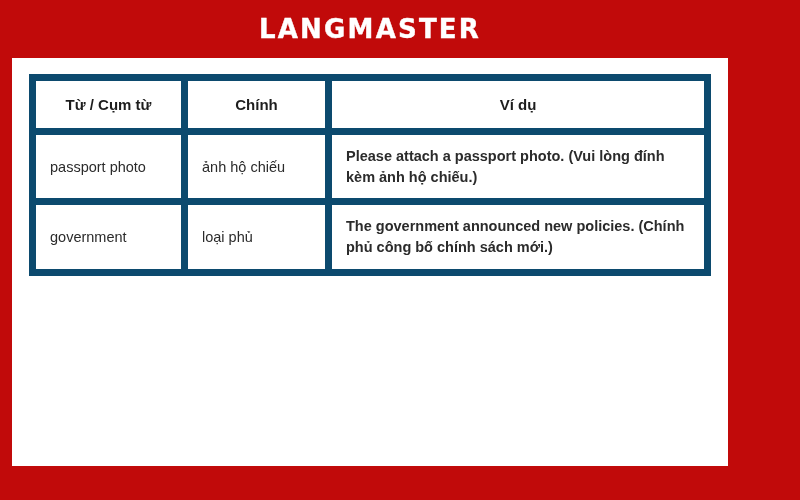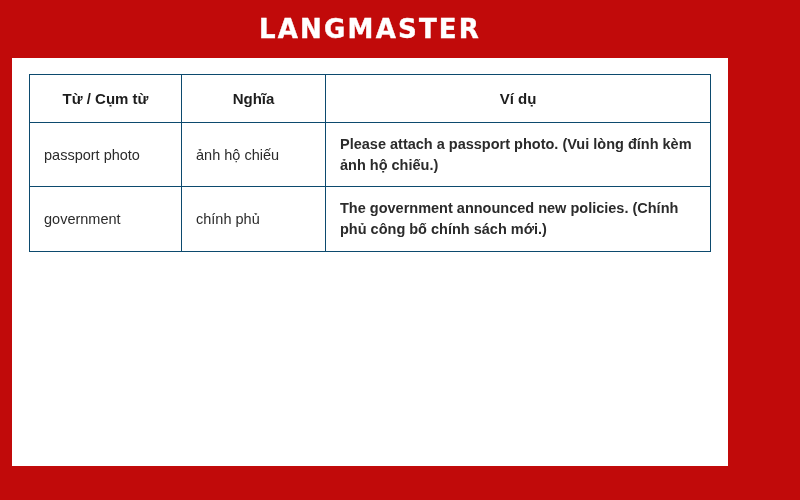--- a/index.html
+++ b/index.html
@@ -47,21 +47,21 @@
     margin-top: 16px;
     width: 682px;
   }
   table.vocab {
     border-collapse: collapse;
     width: 100%;
     table-layout: fixed;
     background: #ffffff;
   }
   table.vocab th, table.vocab td {
-    border: 1px solid #0c4a6e;
+    border: 7px solid #0c4a6e;
     padding: 11px 14px;
     vertical-align: middle;
     font-size: 14.5px;
     color: #2b2b2b;
     line-height: 1.42;
   }
   table.vocab th {
     font-weight: bold;
     text-align: center;
     font-size: 15px;
@@ -91,33 +91,33 @@
     <div class="table-wrap">
       <table class="vocab">
         <colgroup>
           <col class="c-word">
           <col class="c-meaning">
           <col class="c-example">
         </colgroup>
         <thead>
           <tr>
             <th>Từ / Cụm từ</th>
-            <th>Nghĩa</th>
+            <th>Chính</th>
             <th>Ví dụ</th>
           </tr>
         </thead>
         <tbody>
           <tr>
             <td class="word">passport photo</td>
             <td class="meaning">ảnh hộ chiếu</td>
             <td class="example">Please attach a passport photo. (Vui lòng đính kèm ảnh hộ chiếu.)</td>
           </tr>
           <tr>
             <td class="word">government</td>
-            <td class="meaning">chính phủ</td>
+            <td class="meaning">loại phủ</td>
             <td class="example">The government announced new policies. (Chính phủ công bố chính sách mới.)</td>
           </tr>
         </tbody>
       </table>
     </div>
   </div>
 
 </div>
 
 </body></html>

